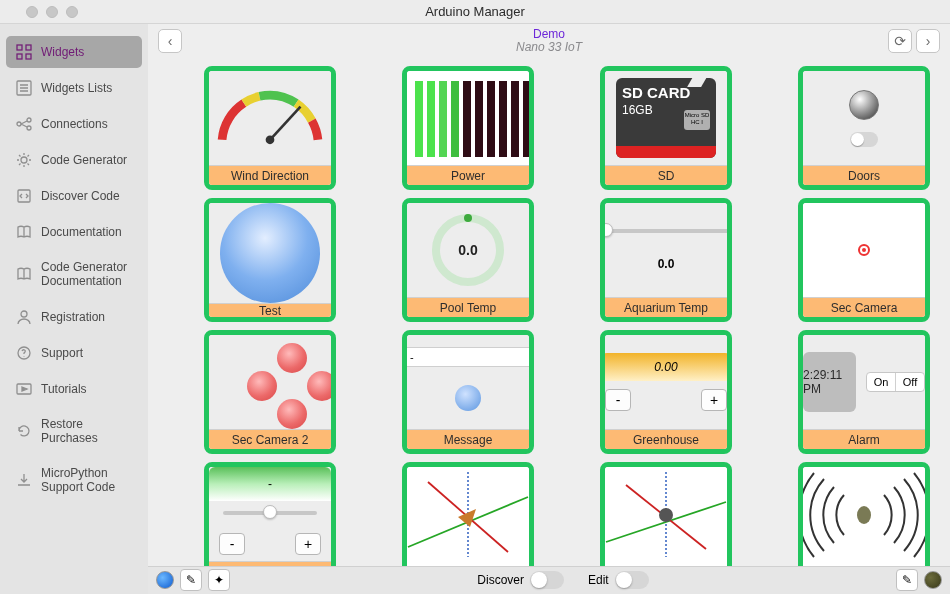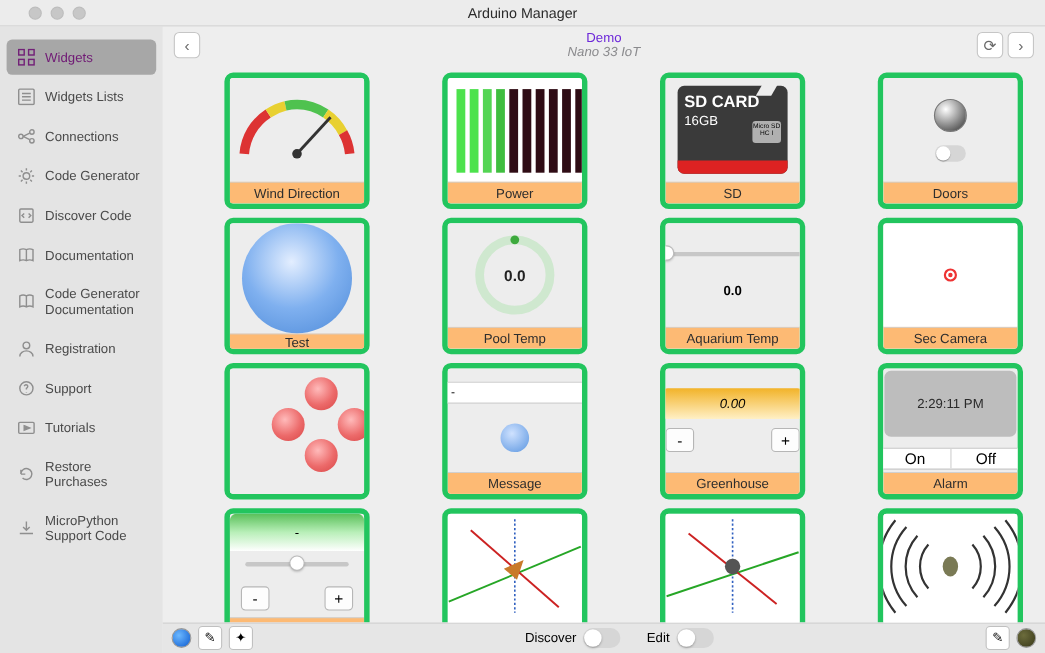--- a/index.html
+++ b/index.html
@@ -62,21 +62,21 @@
 .sdcard::before { content:''; position:absolute; top:-1px; right:12px; width:14px; height:10px; background:#ededed; transform: skewX(-30deg); }
 
 .slider-track { width: 130px; height: 4px; background: #c7c7c7; border-radius: 2px; position: relative; }
 .slider-thumb { width: 14px; height: 14px; background: #fff; border: 1px solid #bbb; border-radius: 50%; position: absolute; top: -6px; box-shadow: 0 1px 2px rgba(0,0,0,.2); }
 
 .pm { width: 26px; height: 22px; border: 1px solid #b6b6b6; border-radius: 4px; background: #fdfdfd; display: flex; align-items: center; justify-content: center; font-size: 14px; cursor: pointer; }
 
 .clock { width: 120px; height: 60px; background: #bdbdbd; border-radius: 6px; display: flex; align-items: center; justify-content: center; font-size: 12px; color: #2a2a2a; }
 
 .onoff { display: flex; border: 1px solid #c7c7c7; border-radius: 4px; overflow: hidden; width: 130px; height: 20px; background: #fff; }
-.onoff span { flex: 1; display: flex; align-items: center; justify-content: center; font-size: 14px; cursor: pointer; }
+.onoff span { flex: 1; display: flex; align-items: center; justify-content: center; font-size: 11px; cursor: pointer; }
 .onoff span:first-child { border-right: 1px solid #d0d0d0; }
 
 .inputbar { width: 130px; height: 20px; background: #fff; border: 1px solid #cfcfcf; border-radius: 3px; font-size: 11px; padding: 0 6px; display: flex; align-items: center; }
 
 .axis-plot svg { width: 140px; height: 95px; }
 
 .grad-green { width: 145px; height: 34px; background: linear-gradient(#5ac05a, #b9efb9, #fff); border-radius: 6px 6px 0 0; display:flex; align-items:center; justify-content:center; font-size:12px; }
 .grad-orange { width: 130px; height: 28px; background: linear-gradient(#f2b329, #fff0c6); border-radius: 6px; display:flex; align-items:center; justify-content:center; font-size:12px;font-style:italic; }
 
 .reddot { width: 12px; height: 12px; border: 2px solid #e33; border-radius: 50%; position: relative; }
@@ -320,20 +320,21 @@
         <div class="label">Sec Camera</div>
       </div>
 
       <div class="card">
         <div class="body">
           <div class="redbtn" style="top:8px; left:68px"></div>
           <div class="redbtn" style="top:36px; left:38px"></div>
           <div class="redbtn" style="top:36px; left:98px"></div>
           <div class="redbtn" style="top:64px; left:68px"></div>
         </div>
+        <div class="label">Sec Camera 2</div>
       </div>
 
       <div class="card">
         <div class="body" style="flex-direction:column; gap:18px; justify-content:flex-start; padding-top:12px">
           <div class="inputbar">
               <span>-</span>
             </div>
           <div style="width:26px;height:26px;border-radius:50%;background:radial-gradient(circle at 40% 35%,#cfe2ff,#5a95e0)"></div>
         </div>
         <div class="label">Message</div>
@@ -350,21 +351,21 @@
               </div>
             <div class="pm">
                 <span>+</span>
               </div>
           </div>
         </div>
         <div class="label">Greenhouse</div>
       </div>
 
       <div class="card">
-        <div class="body" style="flex-direction:column; gap:10px">
+        <div class="body" style="gap:10px">
           <div class="clock">
               <span>2:29:11 PM</span>
             </div>
           <div class="onoff">
             <span>On</span>
             <span>Off</span>
           </div>
         </div>
         <div class="label">Alarm</div>
       </div>

